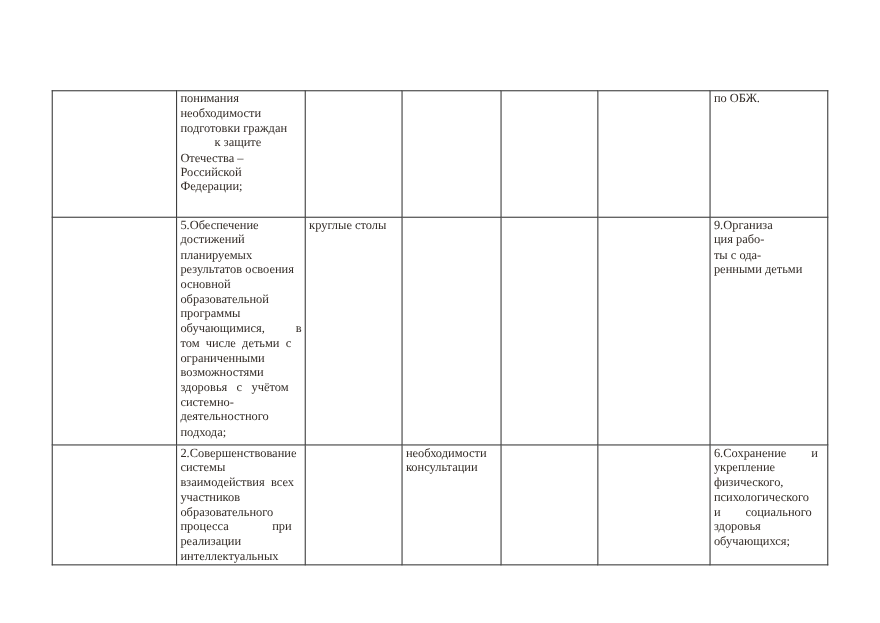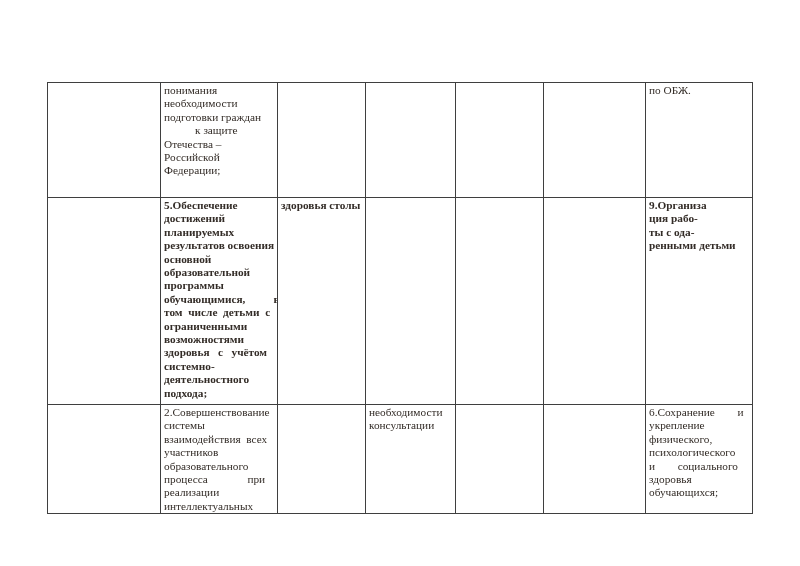--- a/index.html
+++ b/index.html
@@ -29,21 +29,21 @@
     vertical-align: top;
     padding: 1px 3px 0 3px;
     font-family: "Liberation Serif", "DejaVu Serif", serif;
     font-size: 11.3px;
     line-height: 13.4px;
     color: #332c27;
     white-space: pre;
     overflow: hidden;
   }
   tr.row-1 { height: 115px; }
-  tr.row-2 { height: 207px; font-weight: bold; }
+  tr.row-2 { height: 207px; }
   tr.row-3 { height: 108px; }
 </style>
 </head>
 <body>
 
 <div class="page">
   <table class="doc-table">
     <colgroup>
       <col style="width:113px">
       <col style="width:117px">
@@ -79,21 +79,21 @@
 образовательной
 программы
 обучающимися,          в
 том  числе  детьми  с
 ограниченными
 возможностями
 здоровья   с   учётом
 системно-
 деятельностного
 подхода;</td>
-        <td>здоровья столы</td>
+        <td>круглые столы</td>
         <td></td>
         <td></td>
         <td></td>
         <td>9.Организа
 ция рабо-
 ты с ода-
 ренными детьми</td>
       </tr>
       <tr class="row-3">
         <td></td>

